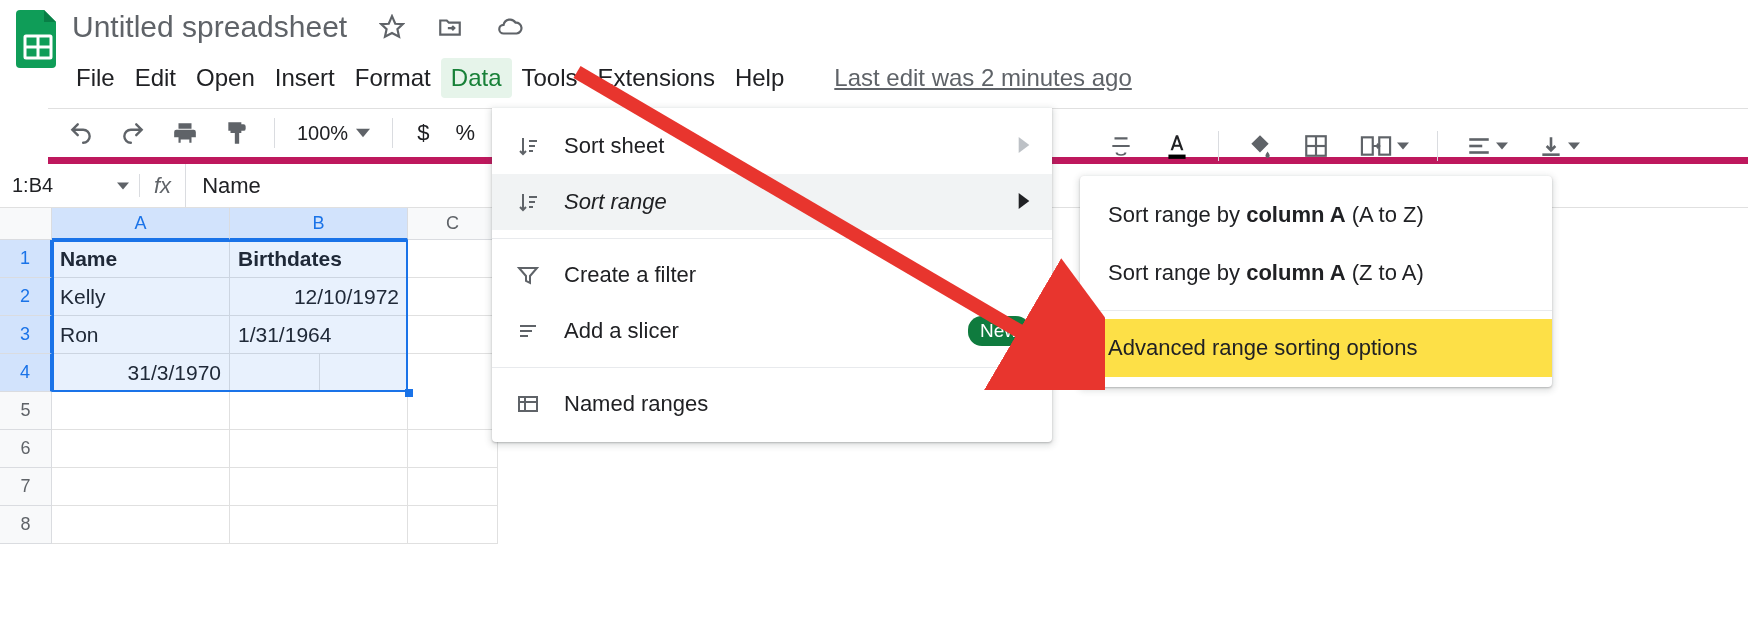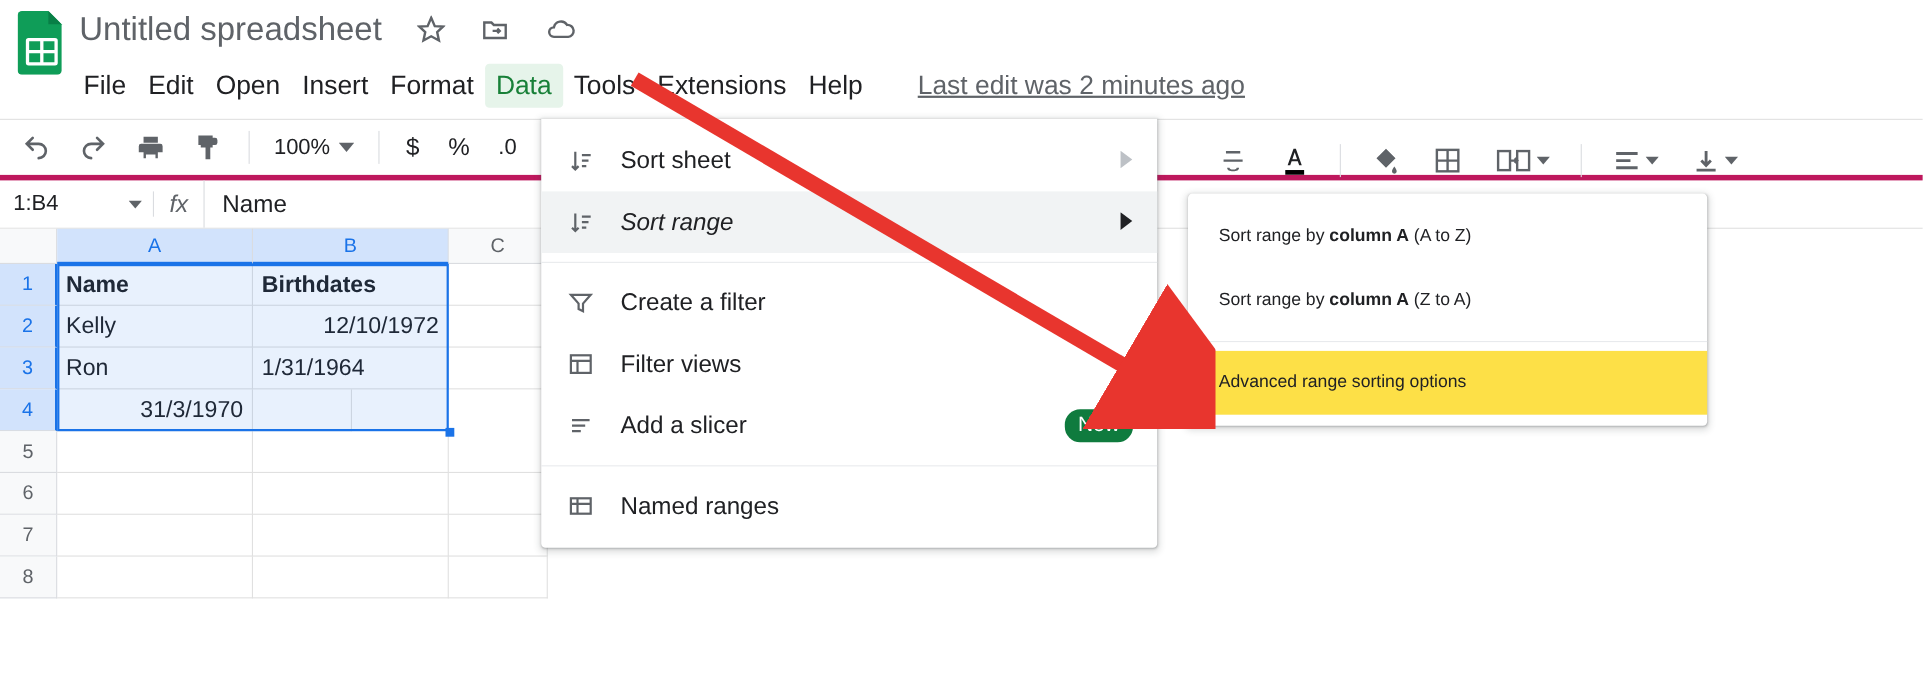--- a/index.html
+++ b/index.html
@@ -9,21 +9,21 @@
     .titlebar { display: flex; align-items: flex-start; padding: 8px 10px 0; }
     .logo { width: 56px; height: 72px; display:flex; align-items:flex-start; justify-content:center; padding-top:2px;}
     .doc-title { font-size: 30px; color: #5f6368; font-weight: 400; padding: 2px 6px; }
     .title-icons { display: inline-flex; gap: 16px; margin-left: 18px; align-items: center; }
     .menubar { display: flex; padding: 12px 0 10px 0; font-size: 24px; color: #202124; }
     .menubar .menu-item { padding: 6px 10px; cursor: pointer; border-radius:4px; }
     .menubar .menu-item.active { background: #e6f4ea; color: #188038; }
     .last-edit { color: #5f6368; text-decoration: underline; font-size: 24px; margin-left: 40px; padding:6px 0; }
 
     
-    .toolbar { display: flex; align-items: center; height: 56px; border-top: 1px solid #e0e0e0; border-bottom: 5px solid #be185d; padding: 0 12px; gap: 10px; }
+    .toolbar { display: flex; align-items: center; height: 56px; border-top: 1px solid #e0e0e0; border-bottom: 7px solid #be185d; padding: 0 12px; gap: 10px; margin-left: 48px; }
     .tool { padding: 6px 8px; color: #5f6368; display:flex; align-items:center; justify-content:center; cursor:pointer; }
     .tool svg { display:block; }
     .divider { width:1px; height:30px; background:#dadce0; margin: 0 6px; }
     .zoom { font-size:20px; color:#202124; padding: 0 6px; display:flex; align-items:center; gap:8px;}
     .formula-bar { display:flex; align-items:center; border-bottom: 1px solid #e0e0e0; height:44px; }
     .name-box { width: 140px; border-right:1px solid #dadce0; display:flex; align-items:center; justify-content:space-between; padding:0 10px 0 12px; font-size:20px; color:#202124; }
     .fx { padding:0 14px; color:#5f6368; font-style:italic; font-size:22px; border-right:1px solid #dadce0; height:100%; display:flex; align-items:center;}
     .formula-input { flex:1; padding: 0 16px; font-size:22px; color:#202124; }
 
     
@@ -46,21 +46,21 @@
     .dropdown { position:absolute; background:#fff; box-shadow: 0 2px 6px 2px rgba(60,64,67,.15), 0 1px 2px rgba(60,64,67,.3); border-radius:0 0 4px 4px; padding: 10px 0; z-index:10; }
     .dd-item { display:flex; align-items:center; height:56px; padding: 0 22px; font-size:22px; color:#202124; gap:22px; cursor:pointer; position:relative;}
     .dd-item.hover { background:#f1f3f4;font-style:italic; }
     .dd-item .arrow { margin-left:auto; }
     .dd-sep { height:1px; background:#e8eaed; margin:8px 0; }
     .dd-badge { background:#0f7b3e; color:#fff; border-radius:14px; font-size:19px; padding:4px 12px; font-weight:500; margin-left:auto;}
     .dd-icon { width:28px; display:flex; justify-content:center; color:#5f6368; }
 
     
     .submenu { position:absolute; background:#fff; box-shadow: 0 2px 6px 2px rgba(60,64,67,.15), 0 1px 2px rgba(60,64,67,.3); border-radius:4px; padding:10px 0; z-index:11;}
-    .sm-item { height:58px; display:flex; align-items:center; padding:0 28px; font-size:16px; cursor:pointer;}
+    .sm-item { height:58px; display:flex; align-items:center; padding:0 28px; font-size:22px; cursor:pointer;}
     .sm-item.hover { background:#fde047; }
     .sm-sep { height:1px; background:#e8eaed; margin:8px 0; }
     .sm-bold { font-weight:700; }
 
     
     .annotation { position:absolute; z-index:20; pointer-events:none; }
   </style>
 </head>
 <body>
 
@@ -302,32 +302,20 @@
     <span class="dd-icon">
         <svg width="24" height="24" viewBox="0 0 24 24" fill="none" stroke="#5f6368" stroke-width="2">
           <path d="M3 5h18L14 13v7l-4-2v-5z"></path>
         </svg>
       </span>
     <span>Create a filter</span>
   </div>
   <div class="dd-item">
     <span class="dd-icon">
         <svg width="24" height="24" viewBox="0 0 24 24" fill="none" stroke="#5f6368" stroke-width="2">
-          <rect x="3" y="4" width="18" height="16"></rect>
-          <path d="M3 9h18M9 9v11"></path>
-        </svg>
-      </span>
-    <span>Filter views</span>
-    <span class="arrow"><svg width="12" height="16" viewBox="0 0 8 12">
-          <path d="M0 0 L8 6 L0 12 z" fill="#bdc1c6"></path>
-        </svg></span>
-  </div>
-  <div class="dd-item">
-    <span class="dd-icon">
-        <svg width="24" height="24" viewBox="0 0 24 24" fill="none" stroke="#5f6368" stroke-width="2">
           <line x1="4" y1="7" x2="20" y2="7"></line>
           <line x1="4" y1="12" x2="16" y2="12"></line>
           <line x1="4" y1="17" x2="12" y2="17"></line>
         </svg>
       </span>
     <span>Add a slicer</span>
     <span class="dd-badge">New</span>
   </div>
   <div class="dd-sep"></div>
   <div class="dd-item">

